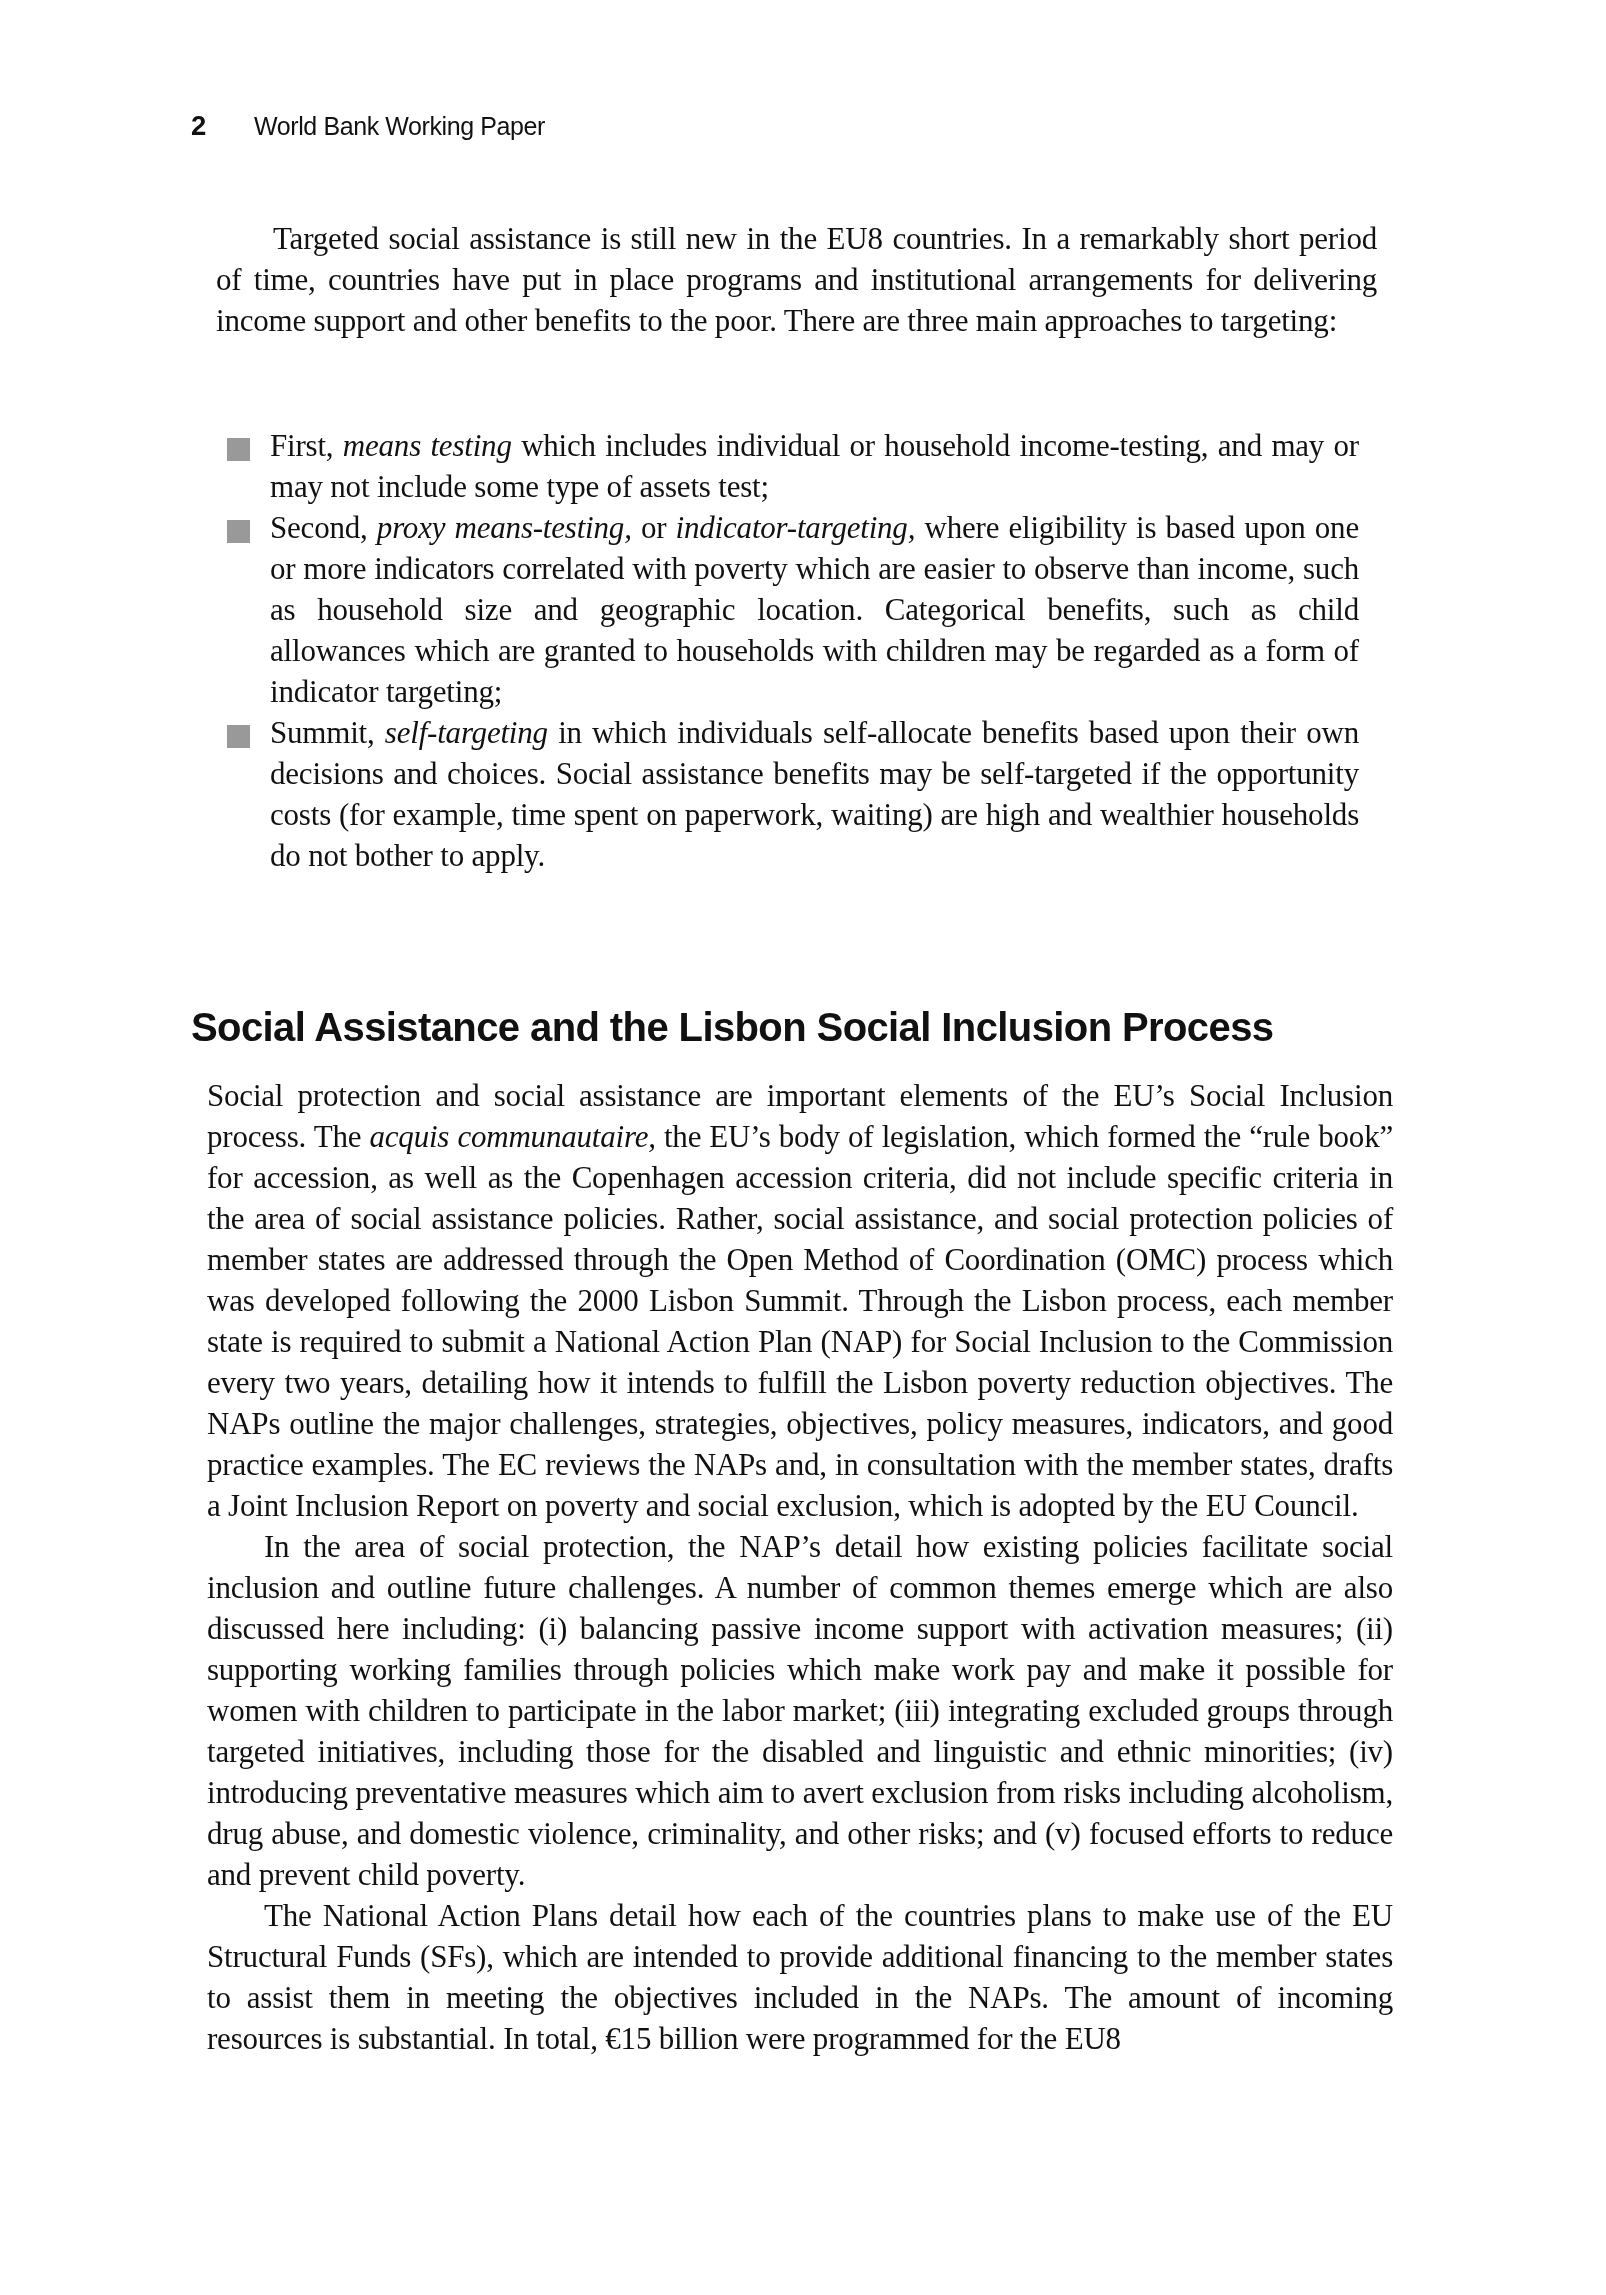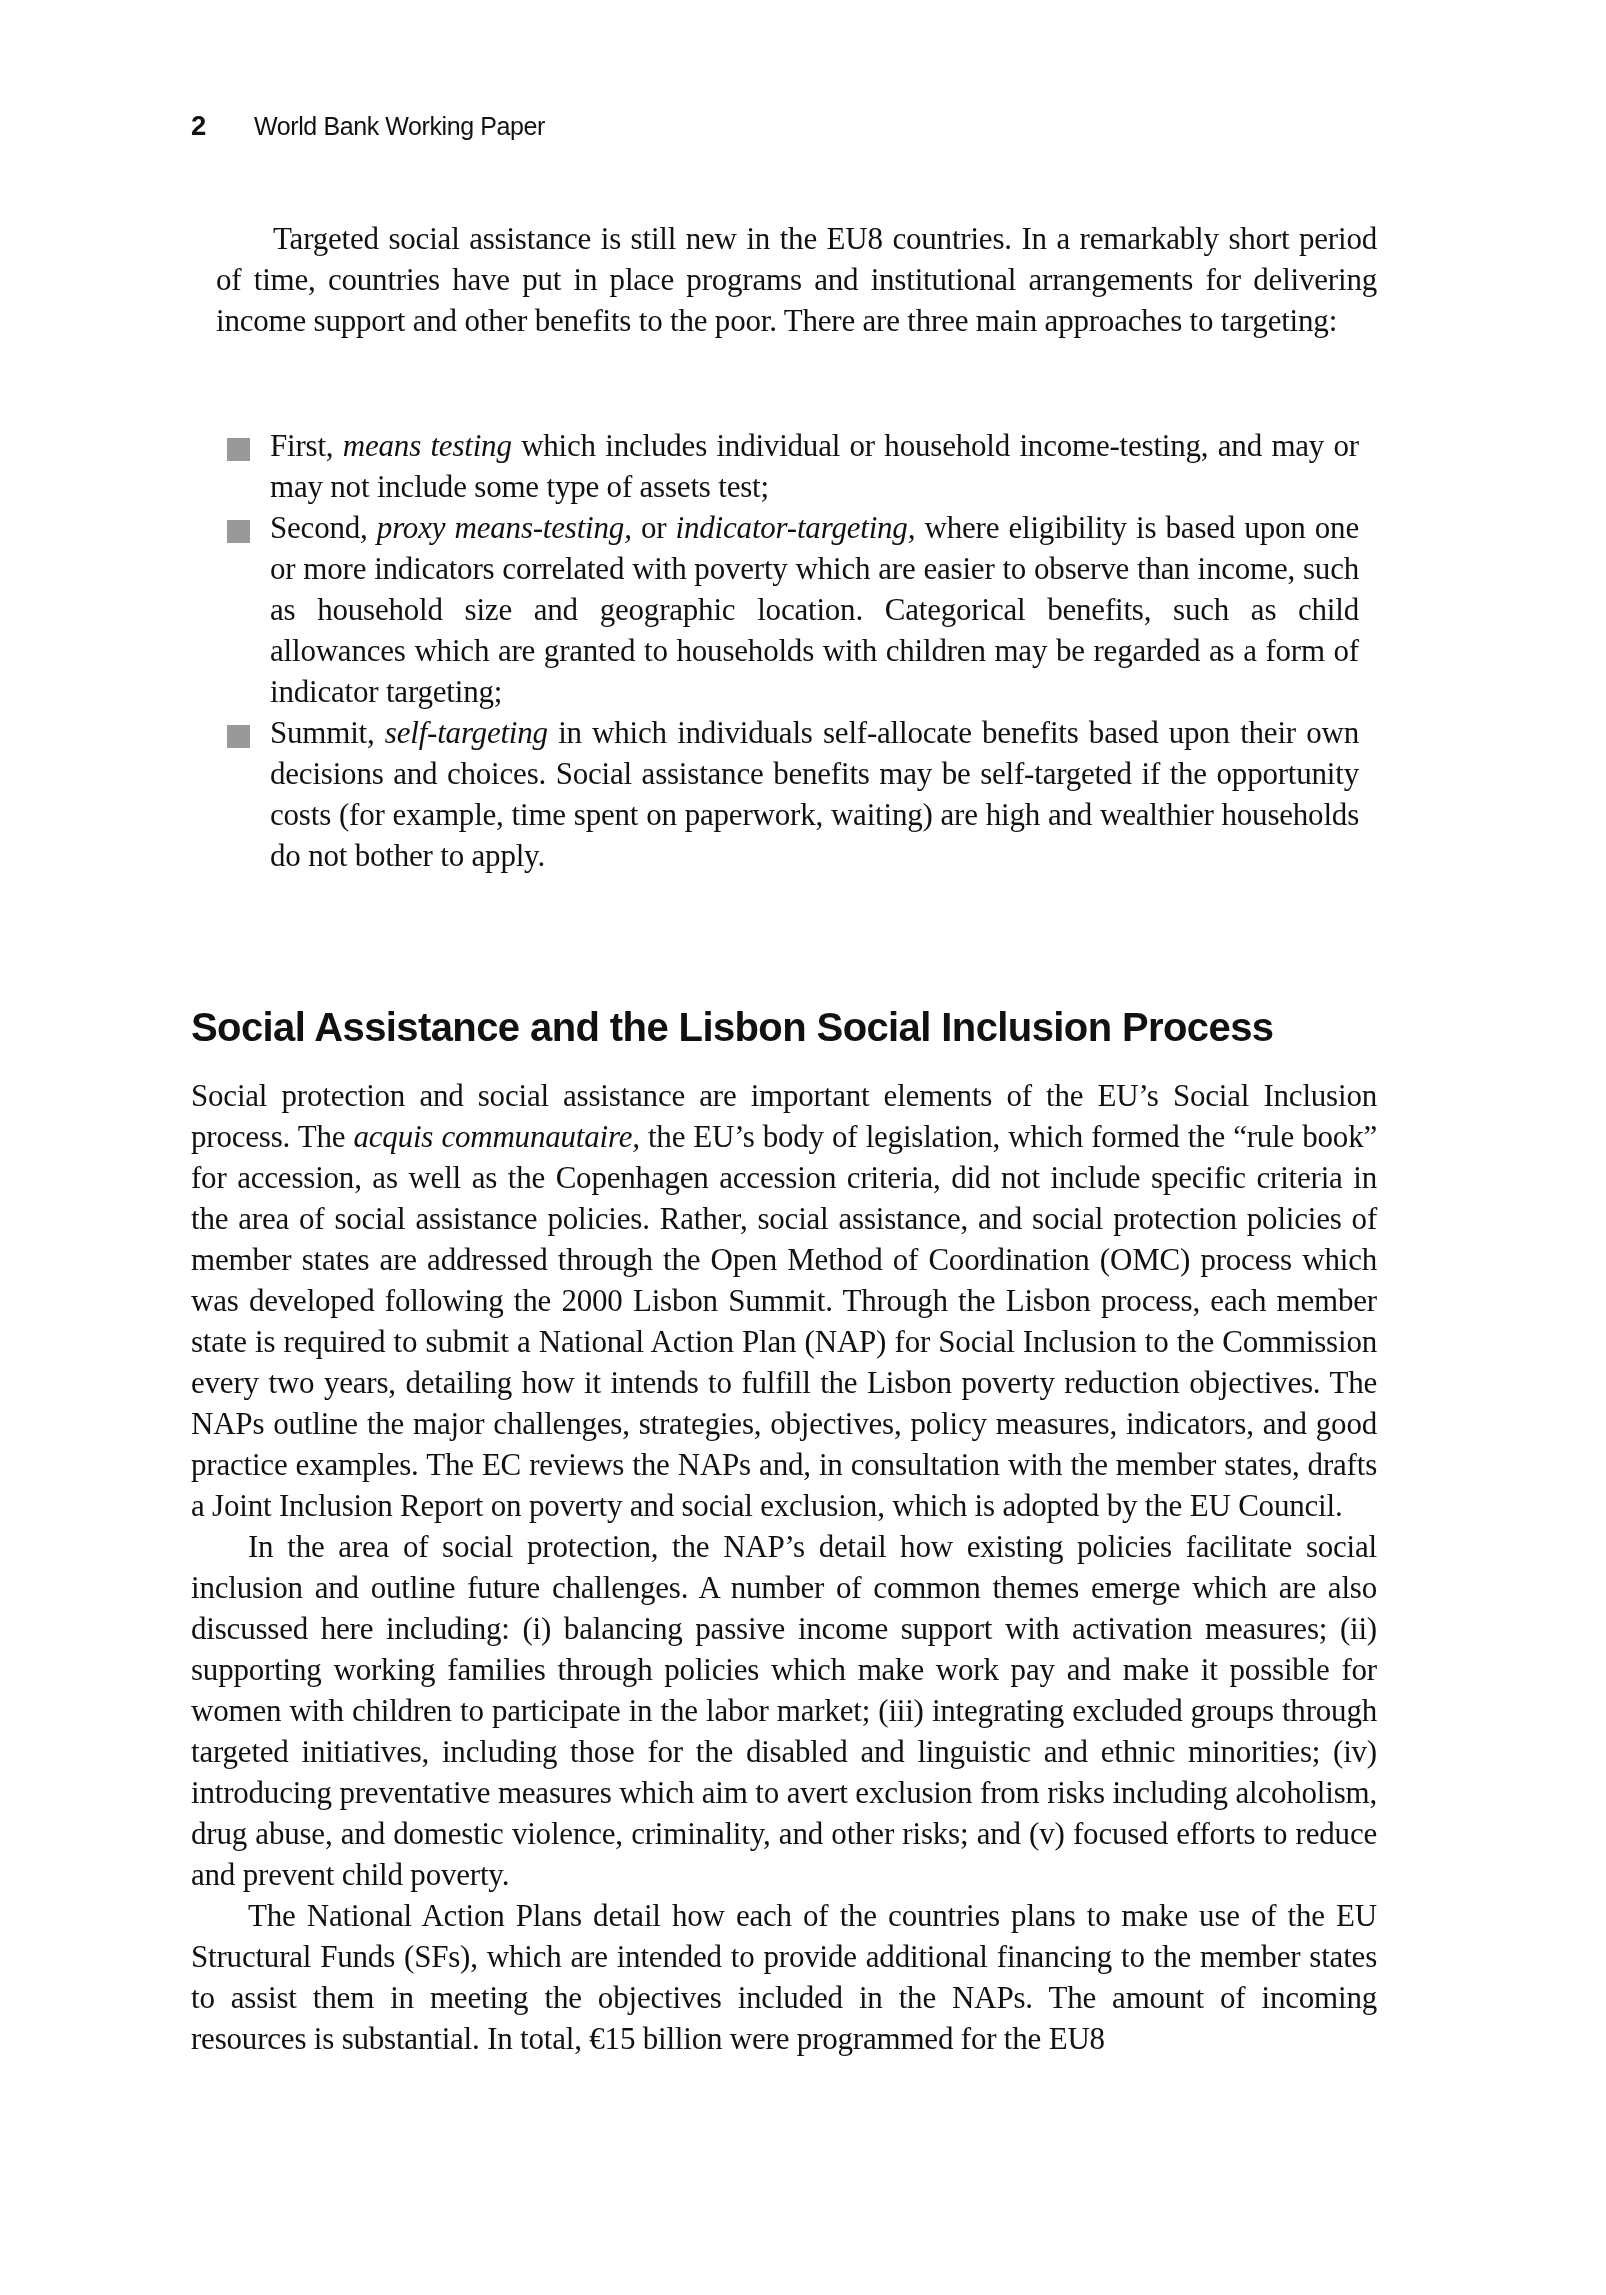--- a/index.html
+++ b/index.html
@@ -83,21 +83,21 @@
       left: 0;
       font-family: "Liberation Sans", sans-serif;
       font-weight: bold;
       font-size: 40px;
       letter-spacing: -0.6px;
       margin: 0;
     }
     .section-body {
       position: absolute;
       top: 1075px;
-      left: 0;
+      left: 16px;
       width: 1186px;
     }
     .section-body p {
       margin: 0;
     }
     em {
       font-style: italic;
     }
   </style>
 </head>

